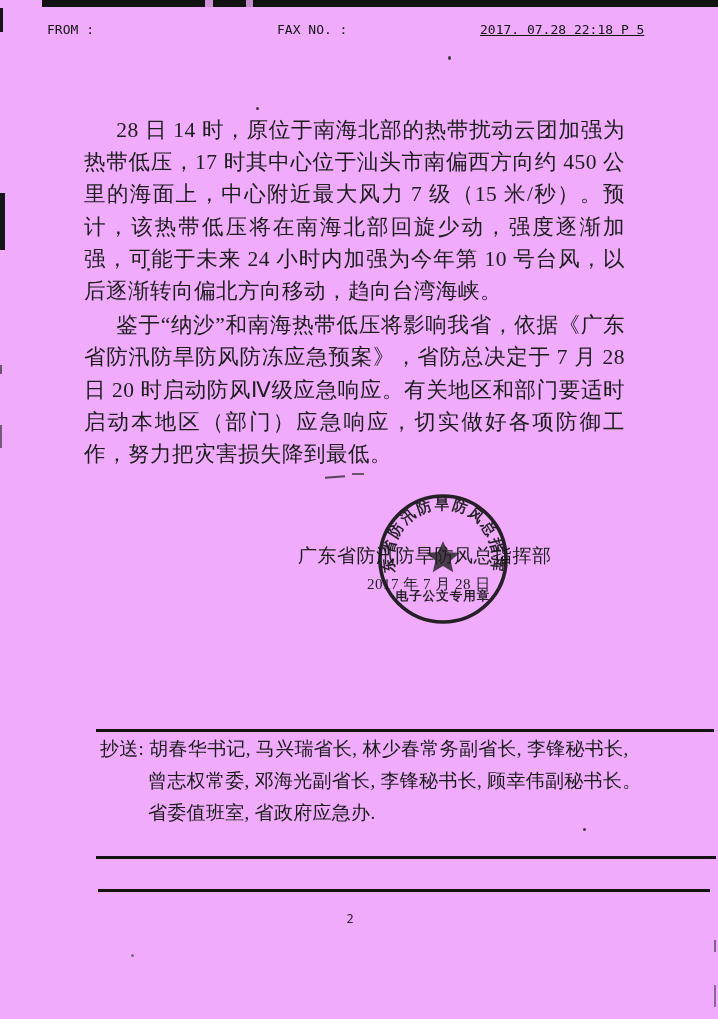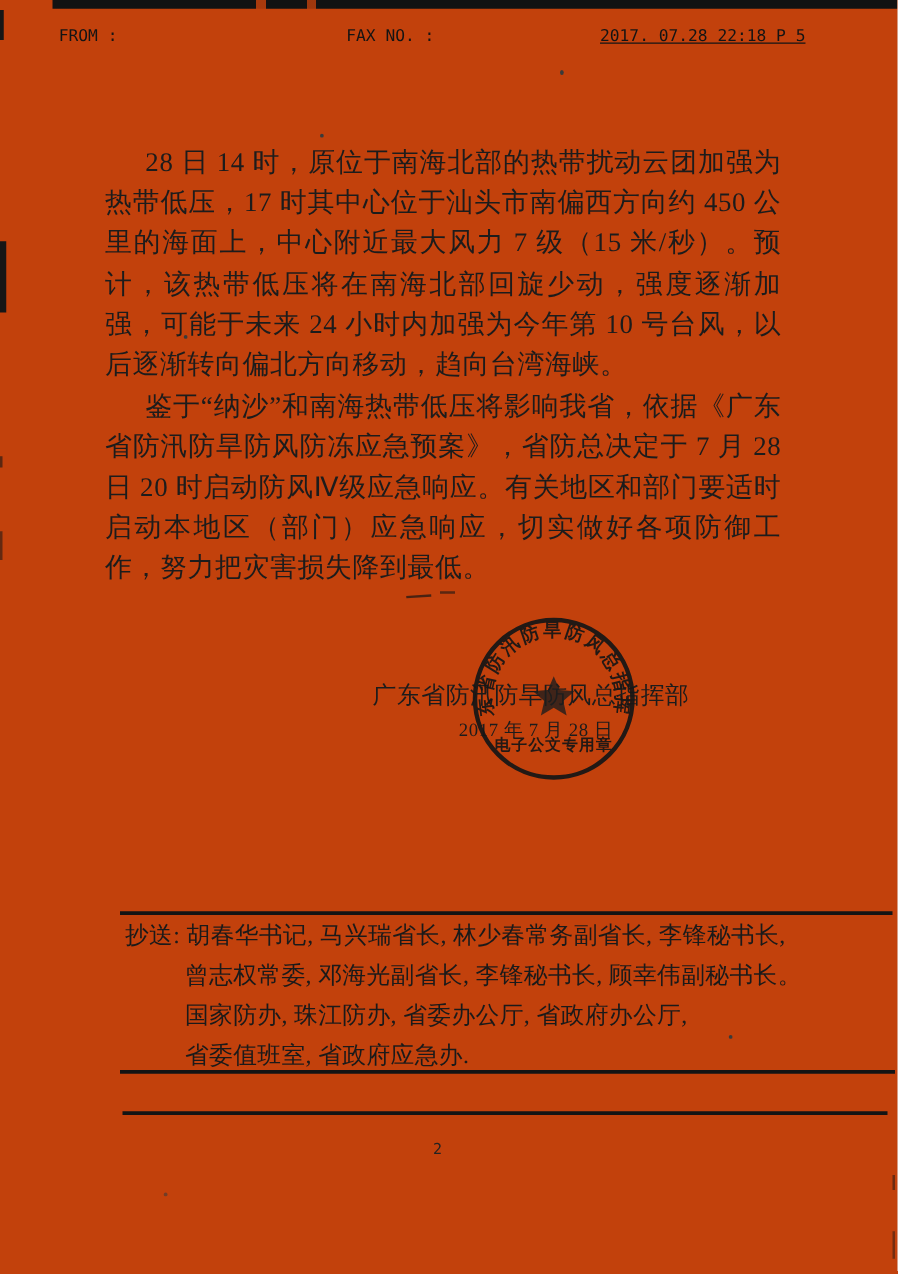--- a/index.html
+++ b/index.html
@@ -1,19 +1,19 @@
 <!DOCTYPE html>
 <html><head>
 <meta charset="utf-8">
 <style>
   * { margin:0; padding:0; box-sizing:border-box; }
   html,body { background:#e8e8e6; }
   .page {
     position:relative; width:718px; height:1019px; margin:0 auto;
-    background:#c2410c; overflow:hidden; color:#1e1e1e;
+    background:#f0abfc; overflow:hidden; color:#1e1e1e;
     font-family:"Liberation Serif", serif;
   }
 
   
   .top-bar {
     position:absolute; left:42px; top:0; width:676px; height:7px;
     background:linear-gradient(90deg,#121212 0 163px, rgba(18,18,18,.15) 163px 171px,
       #121212 171px 204px, rgba(18,18,18,.2) 204px 211px, #121212 211px 100%);
   }
   .noise { position:absolute; background:#161616; }
@@ -100,21 +100,20 @@
       <textPath href="#arcTop" startOffset="50%" text-anchor="middle">广东省防汛防旱防风总指挥部</textPath>
     </text>
     <polygon fill="#1d1d1d" opacity="0.85" points="68,50 72.7,60.9 84.6,61.9 75.6,69.7 78.3,81.3 68,75.1 57.7,81.3 60.4,69.7 51.4,61.9 63.3,60.9"></polygon>
     <text x="68" y="109" font-size="12.5" letter-spacing="1" text-anchor="middle">电子公文专用章</text>
   </svg>
 
   <div class="rule" style="left:96px;top:729px;width:618px;height:3px;"></div>
   <div class="cc">
     <div class="cc-line"><span>抄送:</span> <span>胡春华书记, 马兴瑞省长, 林少春常务副省长, 李锋秘书长,</span></div>
     <div class="cc-line indent">曾志权常委, 邓海光副省长, 李锋秘书长, 顾幸伟副秘书长。</div>
-    <div class="cc-line indent">国家防办, 珠江防办, 省委办公厅, 省政府办公厅,</div>
     <div class="cc-line indent">省委值班室, 省政府应急办.</div>
   </div>
   <div class="rule" style="left:96px;top:856px;width:620px;height:3px;"></div>
 
   <div class="rule" style="left:98px;top:889px;width:612px;height:3px;"></div>
 
   <div class="page-num">2</div>
 
 </div>
 

